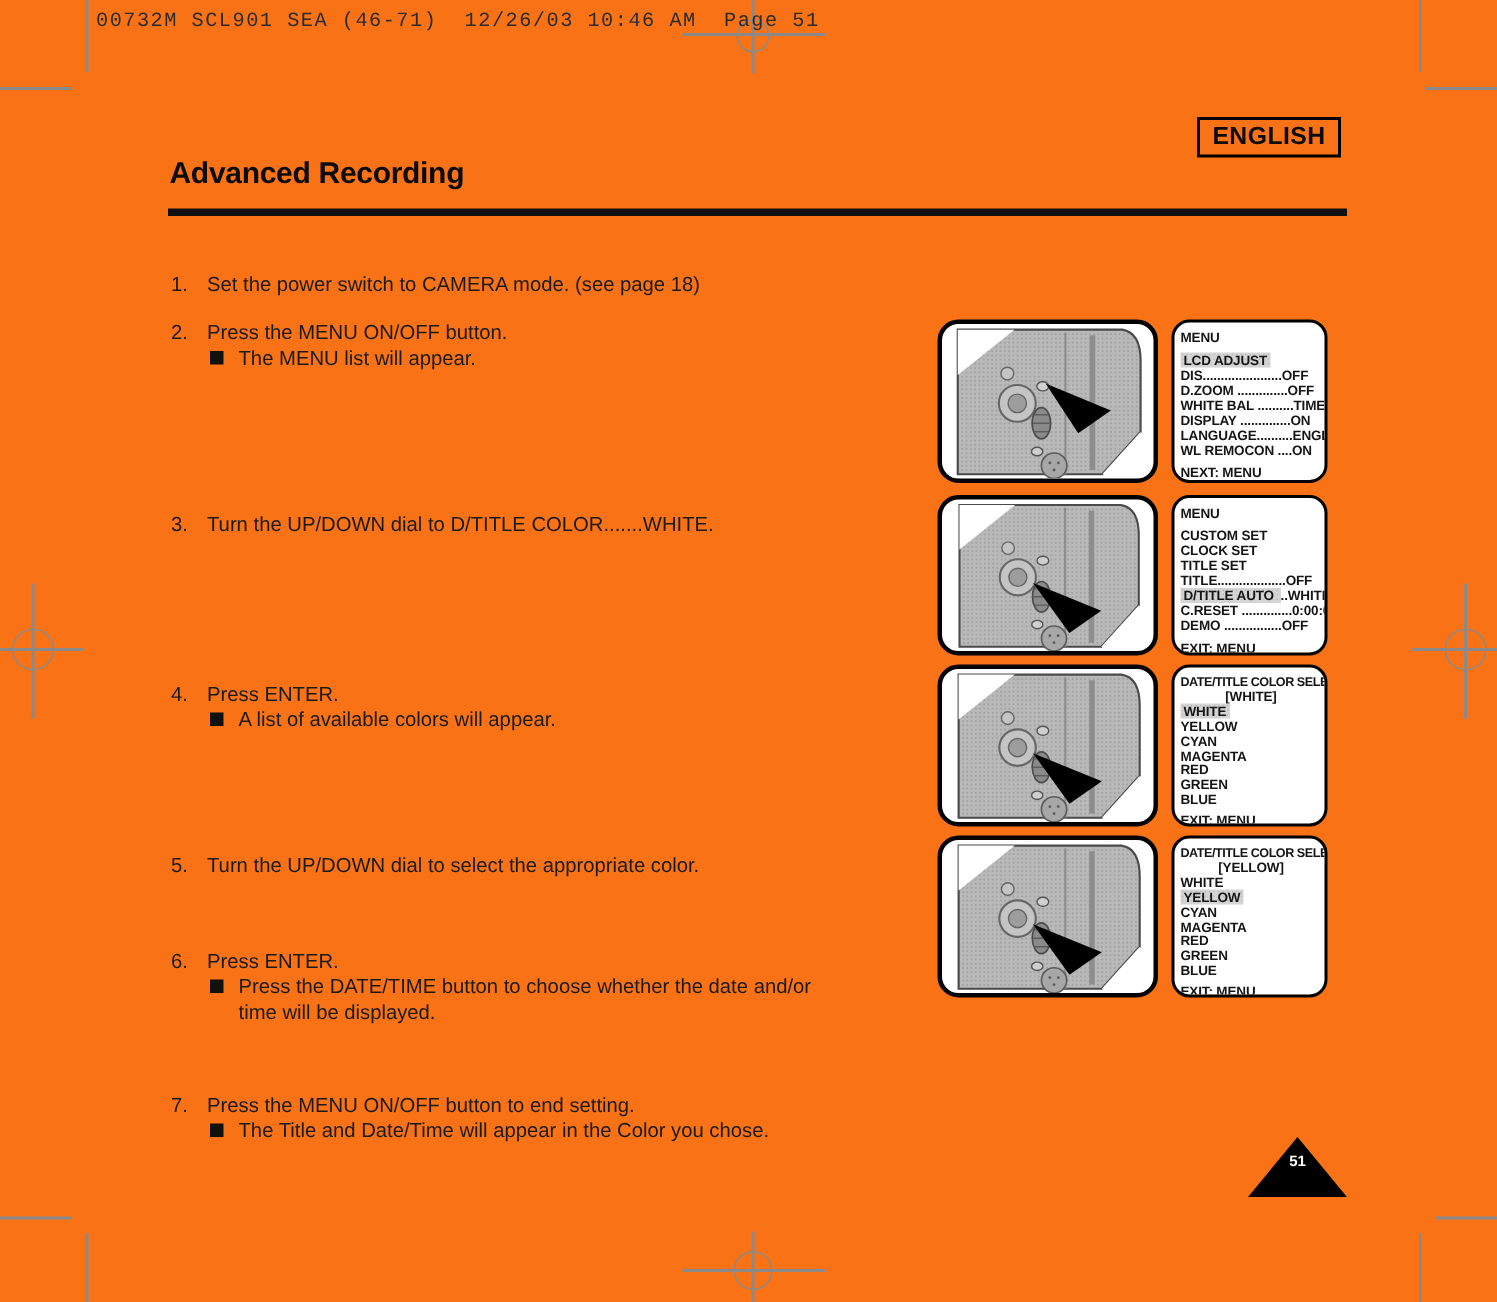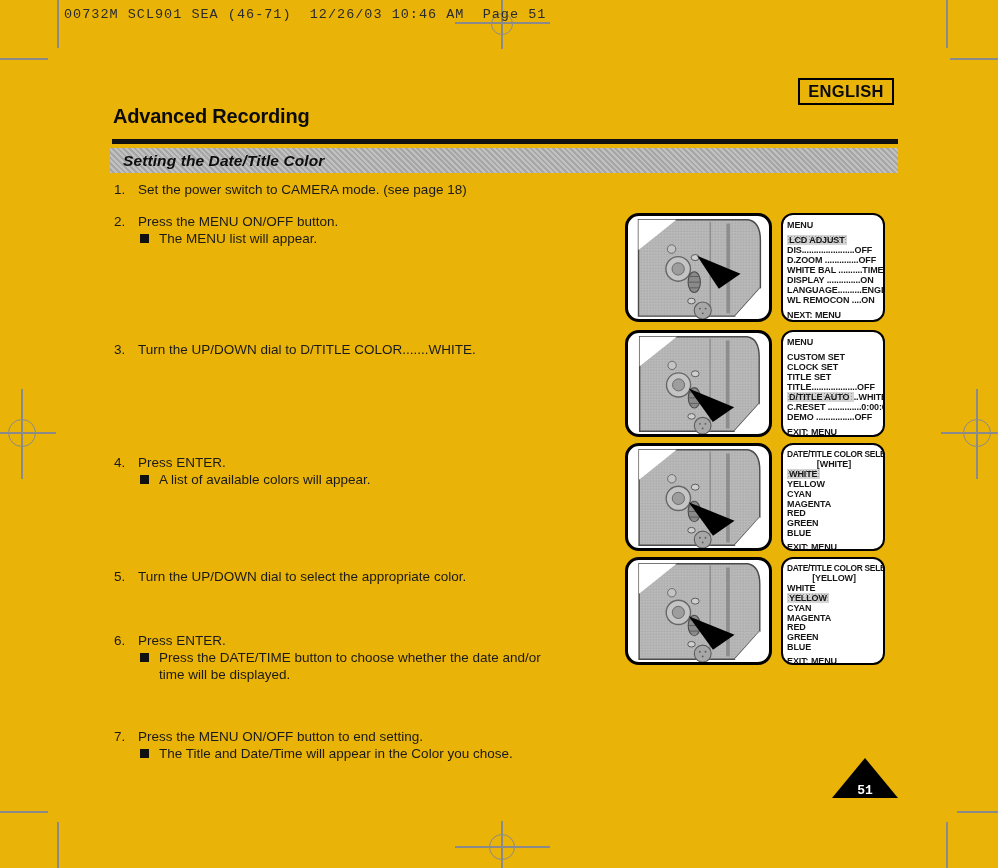--- a/index.html
+++ b/index.html
@@ -1,17 +1,17 @@
 <!DOCTYPE html>
 <html><head>
 <meta charset="utf-8">
 <style>
   html,body{margin:0;padding:0;background:#e9e9e9;}
   .page{
-    position:relative; width:998px; height:868px; background:#eab308;
+    position:relative; width:998px; height:868px; background:#f97316;
     font-family:"Liberation Sans", sans-serif; color:#1a1a1a;
     overflow:hidden; margin:0 auto;
   }
   
   .mark{position:absolute; background:#8a8a8a;}
   .reg{position:absolute;}
   .reg .circ{position:absolute; border:1.5px solid #8a8a8a; border-radius:50%; background:transparent;}
   .reg .vl,.reg .hl-line{position:absolute; background:#8a8a8a;}
   
   .print-header{
@@ -68,21 +68,21 @@
     background-color:#d4d4d4;
     background-image:radial-gradient(circle, #9d9d9d 22%, transparent 24%);
     background-size:3px 3px; padding:0 2px;
   }
   
   .page-tri{
     position:absolute; left:832px; top:758px; width:66px; height:40px;
     background:#000; clip-path:polygon(50% 0, 0 100%, 100% 100%);
     display:flex; align-items:flex-end; justify-content:center;
   }
-  .page-tri span{color:#fff; font-size:13px; font-weight:bold; padding-bottom:0;font-family:Liberation Mono, monospace;}
+  .page-tri span{color:#fff; font-size:10px; font-weight:bold; padding-bottom:18px;}
 </style>
 </head>
 <body>
 
 <div class="page">
 
   <div class="mark" style="left:57px;top:0;width:1.5px;height:48px;"></div>
   <div class="mark" style="left:0;top:58px;width:48px;height:1.5px;"></div>
   <div class="mark" style="left:946px;top:0;width:1.5px;height:48px;"></div>
   <div class="mark" style="left:950px;top:58px;width:48px;height:1.5px;"></div>
@@ -110,23 +110,20 @@
     <div class="vl" style="left:501px;top:821px;width:1.5px;height:47px;"></div>
     <div class="hl-line" style="left:455px;top:846px;width:95px;height:1.5px;"></div>
     <div class="circ" style="left:489px;top:834px;width:24px;height:24px;"></div>
   </div>
 
   <div class="print-header">00732M SCL901 SEA (46-71)  12/26/03 10:46 AM  Page 51</div>
   <div class="lang-badge">ENGLISH</div>
 
   <div class="page-title">Advanced Recording</div>
   <div class="title-rule"></div>
-  <div class="section-band">
-    <span>Setting the Date/Title Color</span>
-  </div>
 
   <div id="steps">
       <div class="step" style="top: 181px;">
         <div class="step-line">
           <span class="step-num">1.</span>
           <span class="step-text">Set the power switch to CAMERA mode. (see page 18)</span>
         </div>
       </div>
       <div class="step" style="top: 213px;">
         <div class="step-line">

